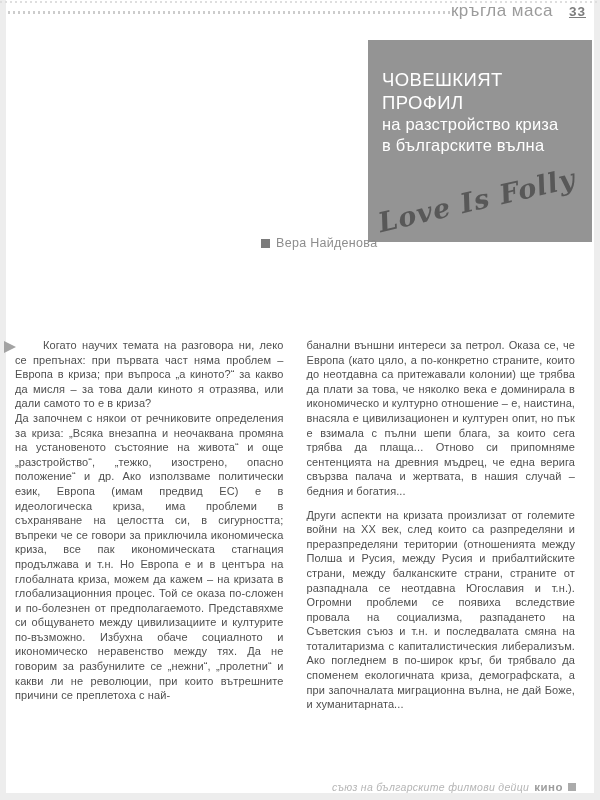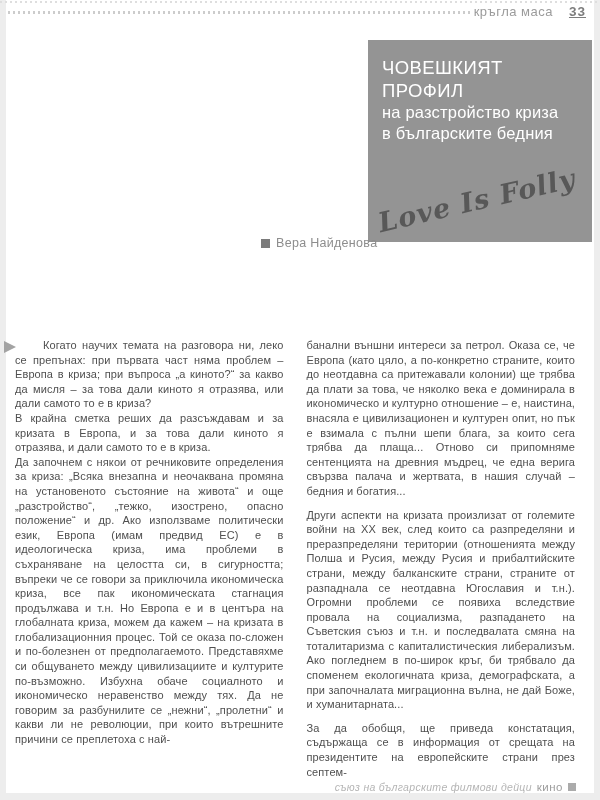--- a/index.html
+++ b/index.html
@@ -22,29 +22,29 @@
   }
   .header {
     position: absolute; left: 8px; right: 14px; top: 4px; height: 14px;
     display: flex; align-items: center;
   }
   .header-leader {
     flex: 1; height: 3px; margin-top: 3px;
     background: repeating-linear-gradient(to right, #cccccc 0 2px, transparent 2px 5px);
   }
   .header-label {
-    color: #9b9b9b; font-size: 13px; letter-spacing: 0.5px; margin-left: 1px;
+    color: #9b9b9b; font-size: 17px; letter-spacing: 0.5px; margin-left: 1px;
   }
   .page-number {
     color: #7d7d7d; font-size: 13.5px; font-weight: bold; margin-left: 16px; letter-spacing: 1px; text-decoration: underline;
   }
 
   .title-box {
     position: absolute; left: 368px; top: 40px; width: 224px; height: 202px;
-    background: #949494; padding: 16px 12px 0 14px;
+    background: #949494; padding: 28px 12px 0 14px;
   }
   .title-line1 {
     color: #ffffff; font-size: 18.5px; letter-spacing: 0.4px; line-height: 23px;
   }
   .title-line2, .title-line3 {
     color: #ffffff; font-size: 16.5px; letter-spacing: 0.2px; line-height: 21px;
   }
   .signature {
     position: absolute; left: 8px; bottom: 26px; width: 200px;
     transform: rotate(-13deg);
@@ -81,21 +81,21 @@
     text-align: justify; letter-spacing: 0.1px;
   }
   .col p.indent { text-indent: 28px; }
   .col p.gap { margin-top: 9px; }
 
   .footer {
     position: absolute; right: 24px; bottom: 7px;
     display: flex; align-items: center;
   }
   .footer-text { color: #b5b5b5; font-size: 10.5px; font-style: italic; letter-spacing: 0.3px; }
-  .footer-logo { color: #9d9d9d; font-size: 11.5px; font-weight: normal; margin-left: 5px; letter-spacing: 0.5px; }
+  .footer-logo { color: #9d9d9d; font-size: 11.5px; font-weight: bold; margin-left: 5px; letter-spacing: 0.5px; }
   .footer-square { width: 8px; height: 8px; background: #ababab; margin-left: 5px; }
 </style>
 </head>
 <body>
 
 <div class="page">
   <div class="edge edge-left"></div>
   <div class="edge edge-right"></div>
   <div class="edge edge-bottom"></div>
 
@@ -103,41 +103,39 @@
 
   <div class="header">
     <div class="header-leader"></div>
     <span class="header-label">кръгла маса</span>
     <span class="page-number">33</span>
   </div>
 
   <div class="title-box">
     <div class="title-line1">ЧОВЕШКИЯТ ПРОФИЛ</div>
     <div class="title-line2">на разстройство криза</div>
-    <div class="title-line3">в българските бедния</div>
+    <div class="title-line3">в българските вълна</div>
     <div class="signature">Love Is Folly</div>
   </div>
 
   <div class="author">
     <span class="author-bullet"></span>
     <span class="author-name">Вера Найденова</span>
   </div>
 
   <div class="para-marker"></div>
 
   <div class="columns">
     <div class="col">
       <p class="indent">Когато научих темата на разговора ни, леко се препънах: при първата част няма проблем – Европа в криза; при въпроса „а киното?“ за какво да мисля – за това дали киното я отразява, или дали самото то е в криза?</p>
-      <p>В крайна сметка реших да разсъждавам и за кризата в Европа, и за това дали киното я отразява, и дали самото то е в криза.</p>
       <p>Да започнем с някои от речниковите определения за криза: „Всяка внезапна и неочаквана промяна на установеното състояние на живота“ и още „разстройство“, „тежко, изострено, опасно положение“ и др. Ако използваме политически език, Европа (имам предвид ЕС) е в идеологическа криза, има проблеми в съхраняване на целостта си, в сигурността; въпреки че се говори за приключила икономическа криза, все пак икономическата стагнация продължава и т.н. Но Европа е и в центъра на глобалната криза, можем да кажем – на кризата в глобализационния процес. Той се оказа по-сложен и по-болезнен от предполагаемото. Представяхме си общуването между цивилизациите и културите по-възможно. Избухна обаче социалното и икономическо неравенство между тях. Да не говорим за разбунилите се „нежни“, „пролетни“ и какви ли не революции, при които вътрешните причини се преплетоха с най-</p>
     </div>
     <div class="col">
       <p>банални външни интереси за петрол. Оказа се, че Европа (като цяло, а по-конкретно страните, които до неотдавна са притежавали колонии) ще трябва да плати за това, че няколко века е доминирала в икономическо и културно отношение – е, наистина, внасяла е цивилизационен и културен опит, но пък е взимала с пълни шепи блага, за които сега трябва да плаща... Отново си припомняме сентенцията на древния мъдрец, че една верига свързва палача и жертвата, в нашия случай – бедния и богатия...</p>
       <p class="gap">Други аспекти на кризата произлизат от големите войни на ХХ век, след които са разпределяни и преразпределяни територии (отношенията между Полша и Русия, между Русия и прибалтийските страни, между балканските страни, страните от разпаднала се неотдавна Югославия и т.н.). Огромни проблеми се появиха вследствие провала на социализма, разпадането на Съветския съюз и т.н. и последвалата смяна на тоталитаризма с капиталистическия либерализъм. Ако погледнем в по-широк кръг, би трябвало да споменем екологичната криза, демографската, а при започналата миграционна вълна, не дай Боже, и хуманитарната...</p>
-      <p class="gap">За да обобщя, ще приведа констатация, съдържаща се в информация от срещата на президентите на европейските страни през септем-</p>
     </div>
   </div>
 
   <div class="footer">
     <span class="footer-text">съюз на българските филмови дейци</span>
     <span class="footer-logo">кино</span>
     <span class="footer-square"></span>
   </div>
 </div>
 

